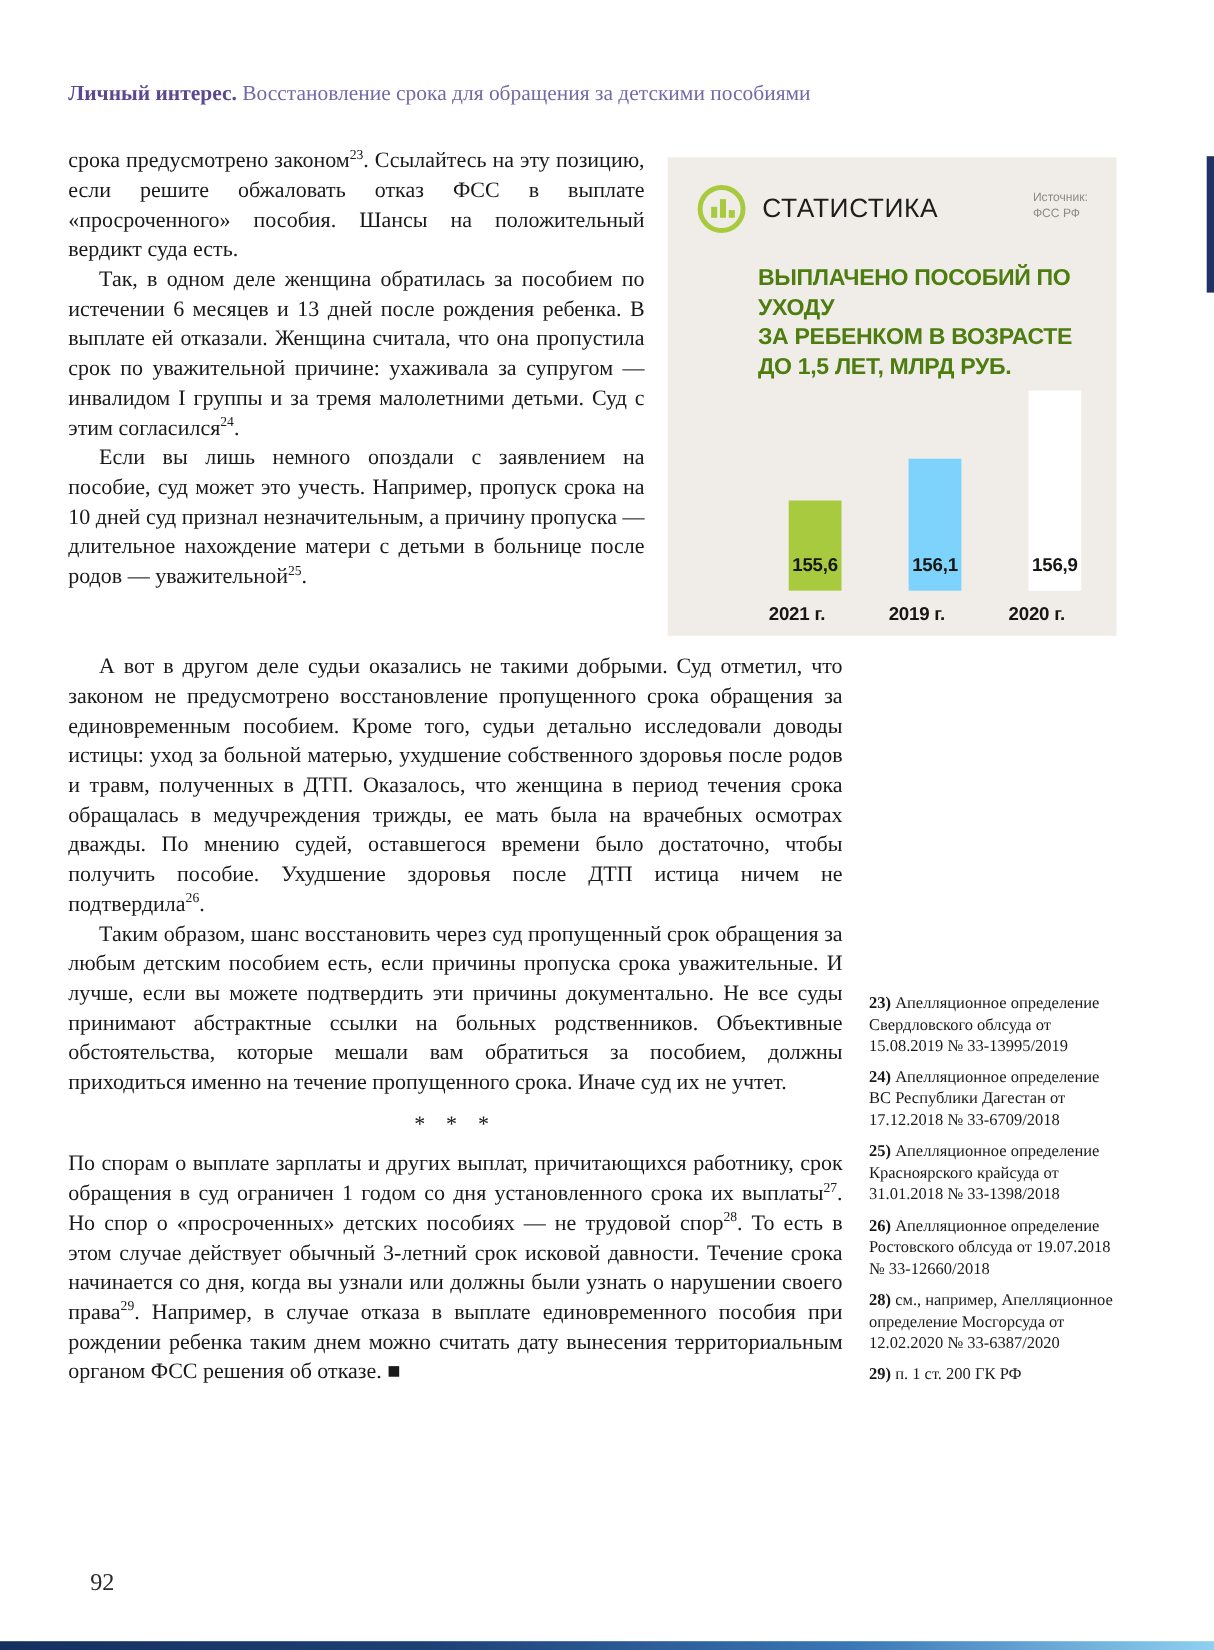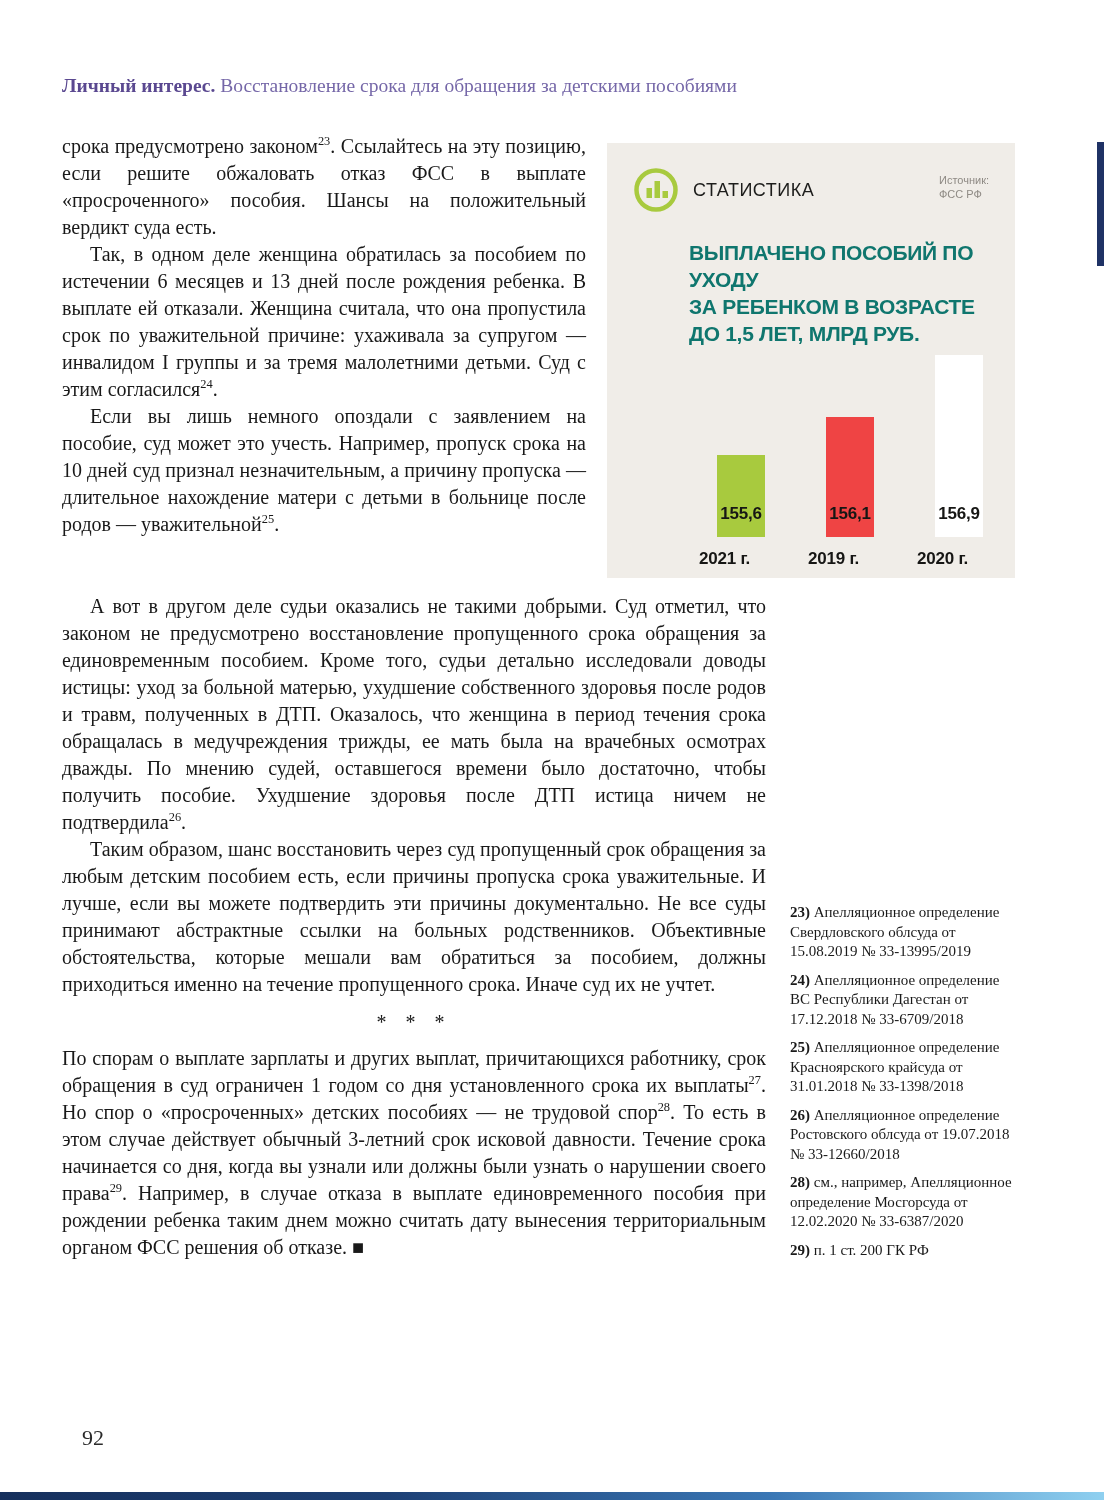--- a/index.html
+++ b/index.html
@@ -33,29 +33,29 @@
     margin:13px 0 11px 0;color:#191919;
   }
   
   .statbox{
     position:absolute;left:607px;top:143px;width:408px;height:435px;
     background:#f0ede8;box-sizing:border-box;
     padding:24px 26px 0 26px;
     font-family:"Liberation Sans",sans-serif;
   }
   .stat-head{display:flex;align-items:center;gap:14px;}
-  .stat-kicker{font-size:18px;color:#1d1d1b;letter-spacing:0.5px;}
+  .stat-kicker{font-size:24px;color:#1d1d1b;letter-spacing:0.5px;}
   .stat-source{
     margin-left:auto;font-size:11px;line-height:14px;color:#8e8a84;
     white-space:pre-line;align-self:flex-start;padding-top:6px;
   }
   .stat-title{
     margin:26px 0 0 56px;
     font-weight:700;font-size:21px;line-height:27px;
-    letter-spacing:-0.3px;color:#0f766e;
+    letter-spacing:-0.3px;color:#4d7c0f;
     white-space:pre-line;text-transform:uppercase;
   }
   .chart{
     display:flex;align-items:flex-end;gap:28px;
     padding-left:51px;margin-top:8px;
   }
   .bar-col{width:81px;display:flex;flex-direction:column;justify-content:flex-end;}
   .bar{display:flex;align-items:flex-end;justify-content:flex-start;margin-left:33px;}
   .bar-value{
     width:100%;text-align:center;padding-bottom:13px;
@@ -132,21 +132,21 @@
 ЗА РЕБЕНКОМ В ВОЗРАСТЕ
 ДО 1,5 ЛЕТ, МЛРД РУБ.</div>
     <div class="chart">
         <div class="bar-col">
           <div class="bar" style="height: 82px; background: rgb(168, 202, 62);">
             <div class="bar-value">155,6</div>
           </div>
           <div class="bar-year">2021 г.</div>
         </div>
         <div class="bar-col">
-          <div class="bar" style="height: 120px; background: #ef4444;">
+          <div class="bar" style="height: 120px; background: #7dd3fc;">
             <div class="bar-value">156,1</div>
           </div>
           <div class="bar-year">2019 г.</div>
         </div>
         <div class="bar-col">
           <div class="bar" style="height: 182px; background: #ffffff;">
             <div class="bar-value">156,9</div>
           </div>
           <div class="bar-year">2020 г.</div>
         </div>

